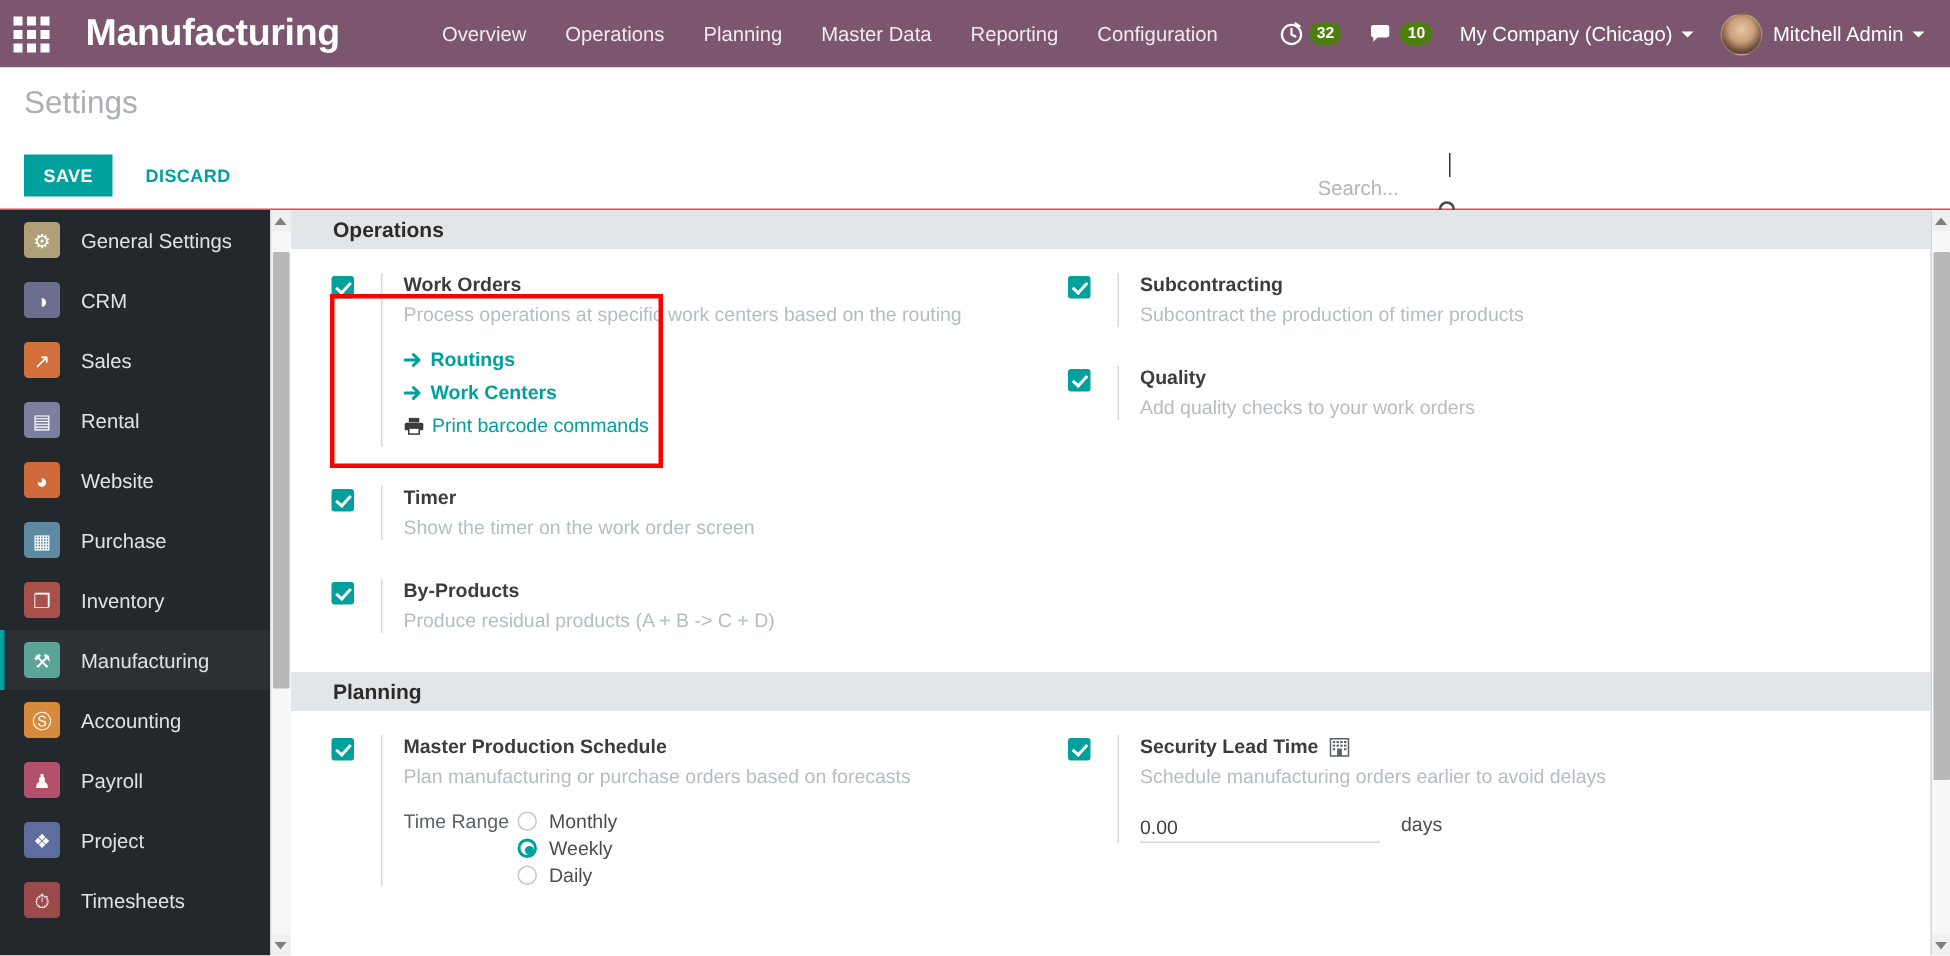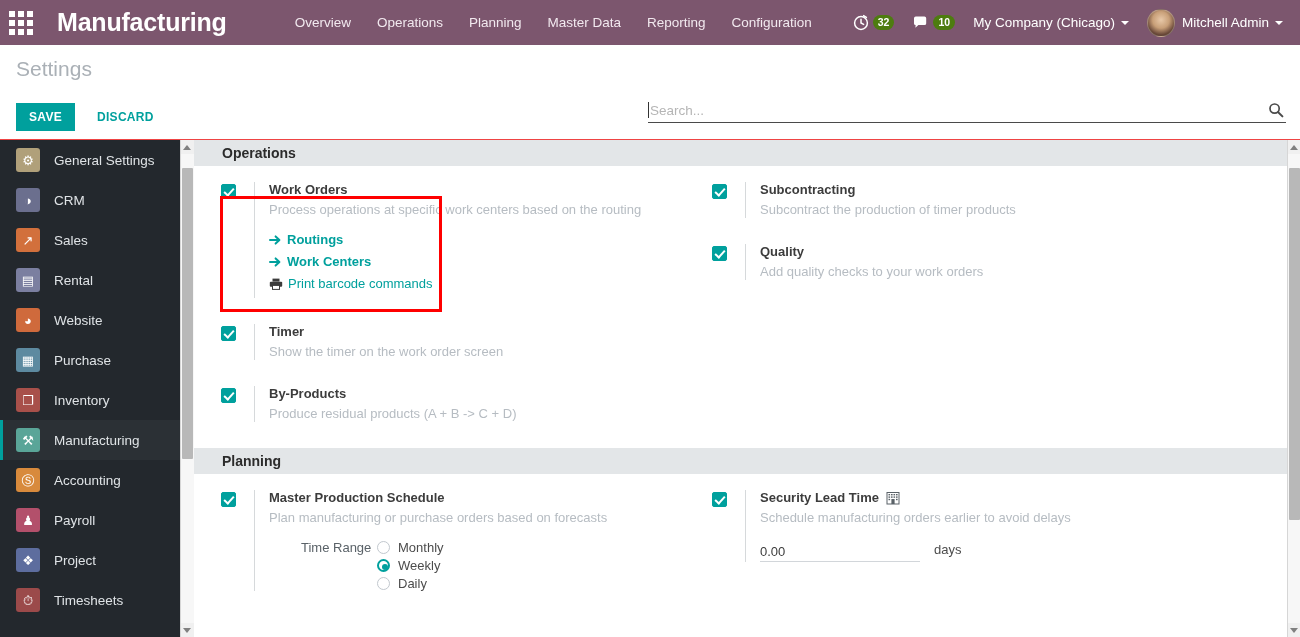--- a/index.html
+++ b/index.html
@@ -69,20 +69,21 @@
   }
   .btn-discard {
     background: transparent; color: #00a09d; border: none;
     font-size: 12px; font-weight: bold; letter-spacing: 0.3px;
     padding: 7px 14px; cursor: pointer; margin-left: 8px; font-family: inherit;
   }
   .searchwrap {
     position: absolute; left: 648px; top: 57px; width: 638px;
     border-bottom: 1px solid #4a4a4a; display: flex; align-items: center;
     padding-bottom: 4px;
+    flex-direction: column;
   }
   .searchwrap .caret-bar { width: 1px; height: 16px; background: #333; margin-right: 1px; }
   .search-input {
     border: none; outline: none; background: transparent; flex: 1;
     font-size: 13.5px; font-family: inherit; color: #333; padding: 0;
   }
   .search-input::placeholder { color: #b5b5b5; }
   .search-icon { width: 16px; height: 16px; flex: none; margin-right: 2px; }
 
   
@@ -402,21 +403,21 @@
       <div class="sec-header">Planning</div>
       <div class="settings-grid">
         <div class="col">
           <div class="setting">
             <div class="cbx"></div>
             <div class="setting-body">
               <div class="s-title">
                 <span>Master Production Schedule</span>
               </div>
               <div class="s-desc">Plan manufacturing or purchase orders based on forecasts</div>
-              <div style="margin-top: 14px; margin-left: 32px;">
+              <div style="margin-top: 14px;">
                 <div class="radio-row">
                   <span class="radio-label">Time Range</span>
                   <span class="radio"></span>
                   <span class="radio-txt">Monthly</span>
                 </div>
                 <div class="radio-row">
                   <span class="radio-label"></span>
                   <span class="radio on"></span>
                   <span class="radio-txt">Weekly</span>
                 </div>

